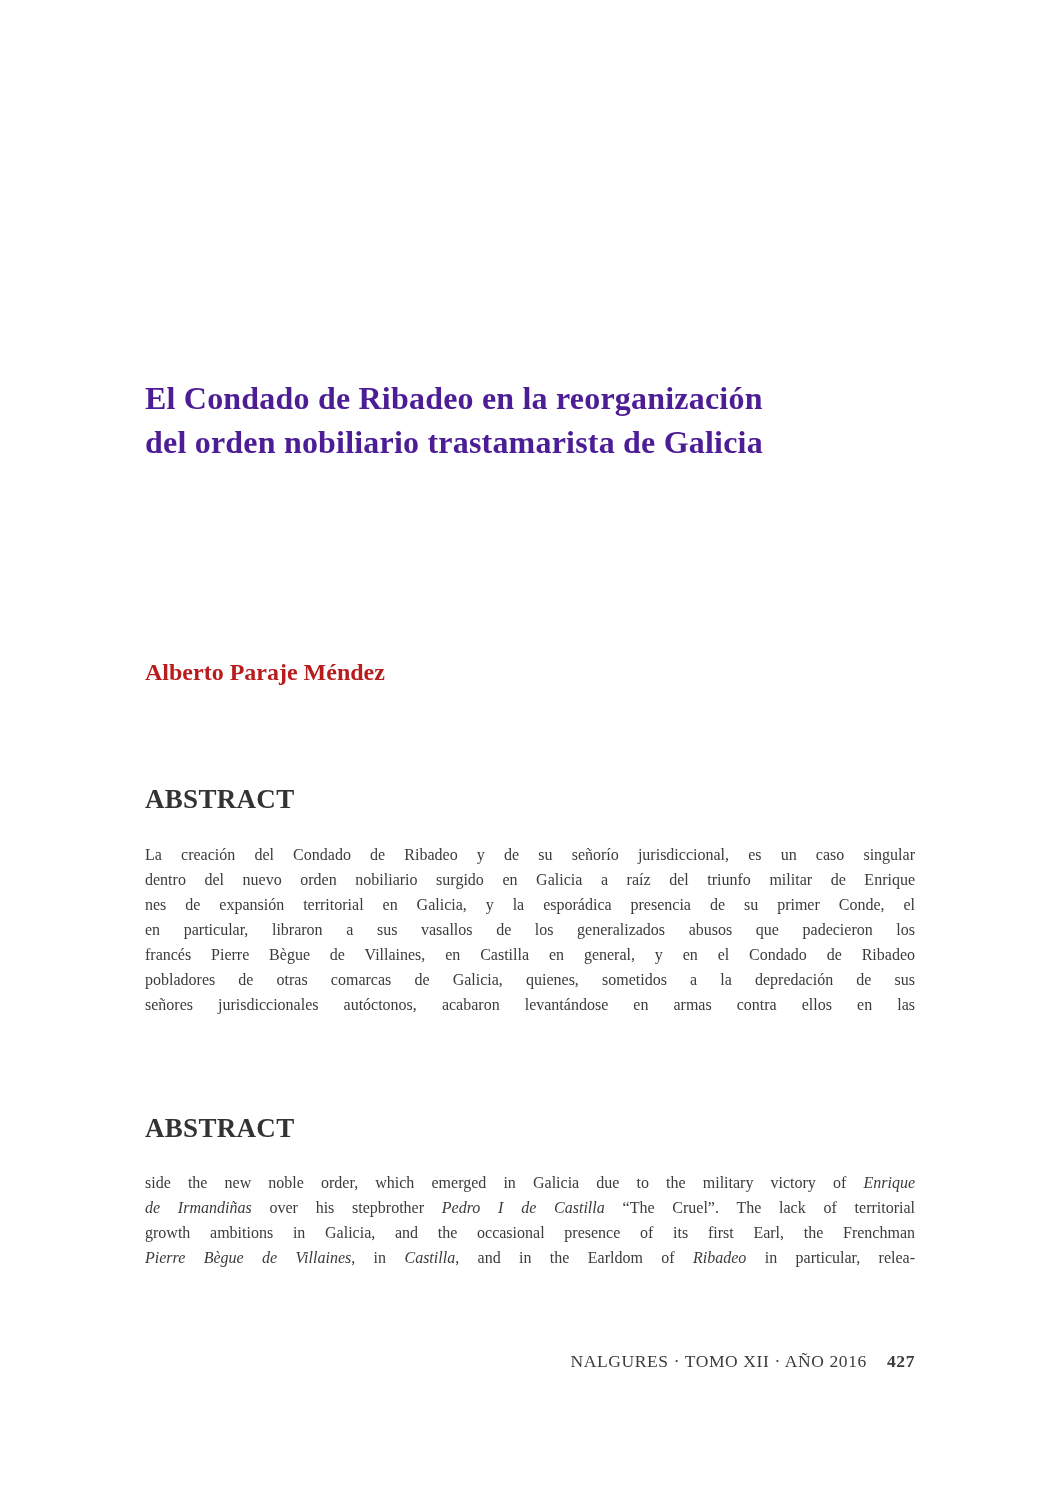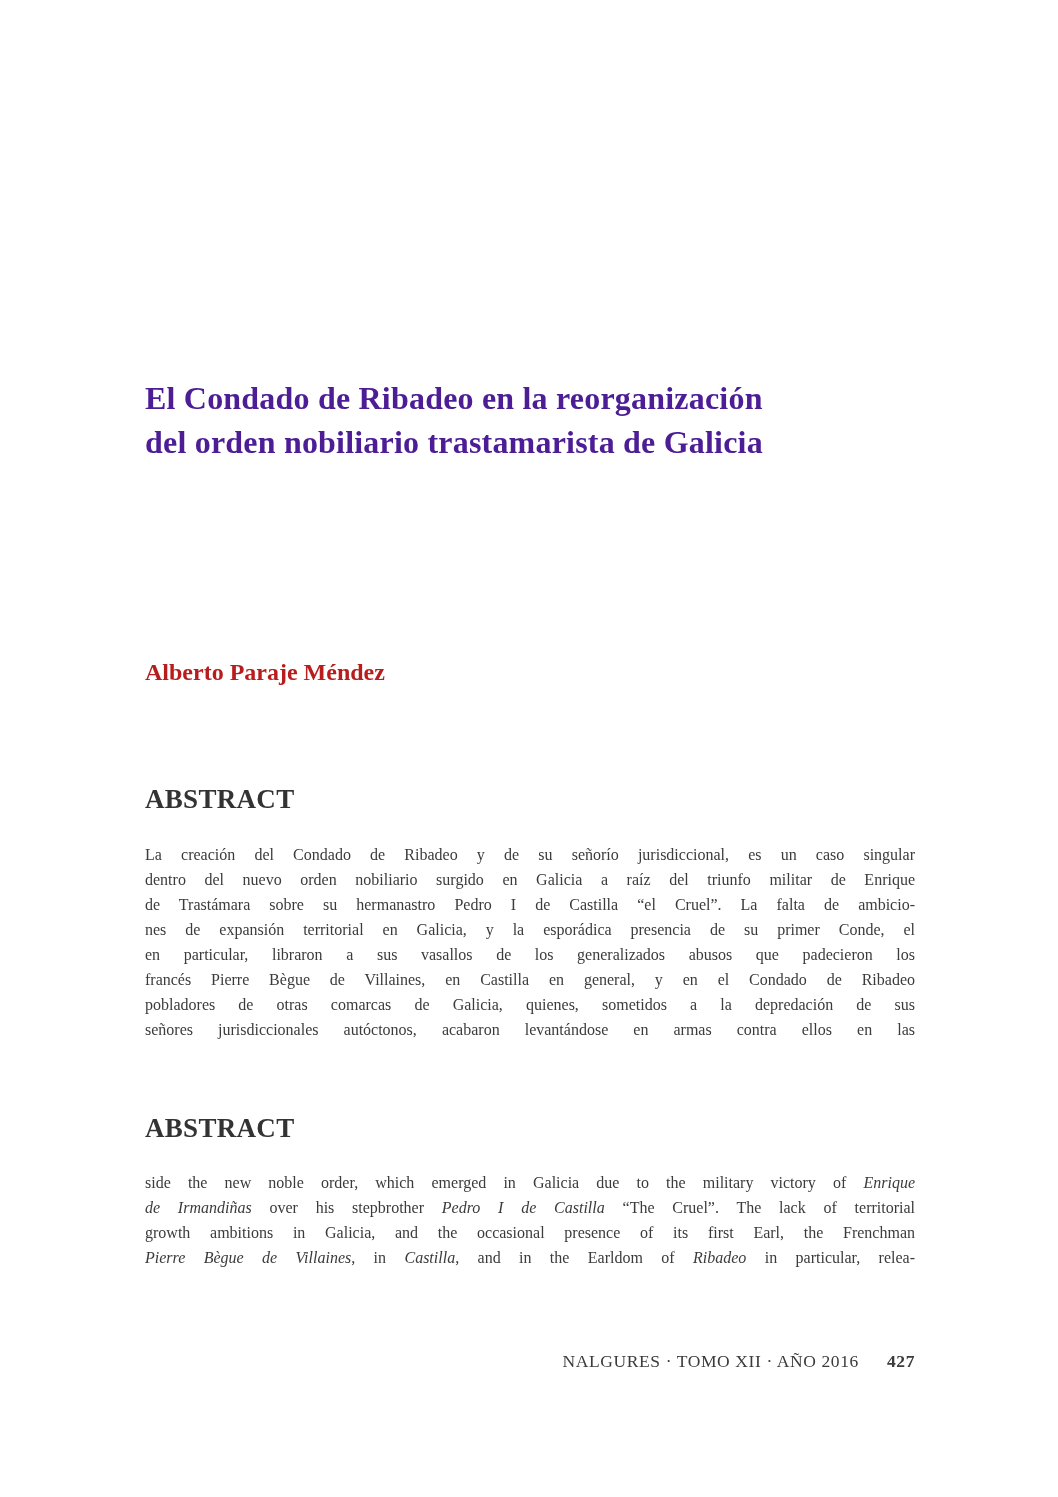--- a/index.html
+++ b/index.html
@@ -68,21 +68,21 @@
     text-align-last: justify;
   }
   .footer {
     position: absolute;
     left: 145px;
     top: 1351px;
     width: 770px;
     display: flex;
     justify-content: flex-end;
     align-items: baseline;
-    gap: 28px;
+    gap: 20px;
     font-size: 17.5px;
     color: #3b3b3b;
     letter-spacing: 0.6px;
   }
   .pagenum { font-weight: bold; }
 </style>
 </head>
 <body>
 
 <div class="page">
@@ -91,21 +91,20 @@
     <span class="tline">El Condado de Ribadeo en la reorganización</span>
     <span class="tline">del orden nobiliario trastamarista de Galicia</span>
   </h1>
 
   <div class="author">Alberto Paraje Méndez</div>
 
   <h2 class="heading resumen-h">ABSTRACT</h2>
   <div class="para resumen-p">
       <div class="pline just">La creación del Condado de Ribadeo y de su señorío jurisdiccional, es un caso singular</div>
       <div class="pline just">dentro del nuevo orden nobiliario surgido en Galicia a raíz del triunfo militar de Enrique</div>
-      <div class="pline just">de Trastámara sobre su hermanastro Pedro I de Castilla “el Cruel”. La falta de ambicio-</div>
       <div class="pline just">nes de expansión territorial en Galicia, y la esporádica presencia de su primer Conde, el</div>
       <div class="pline just">en particular, libraron a sus vasallos de los generalizados abusos que padecieron los</div>
       <div class="pline just">francés Pierre Bègue de Villaines, en Castilla en general, y en el Condado de Ribadeo</div>
       <div class="pline just">pobladores de otras comarcas de Galicia, quienes, sometidos a la depredación de sus</div>
       <div class="pline just">señores jurisdiccionales autóctonos, acabaron levantándose en armas contra ellos en las</div>
     </div>
 
   <h2 class="heading abstract-h">ABSTRACT</h2>
   <div class="para abstract-p">
       <div class="pline just">side the new noble order, which emerged in Galicia due to the military victory of <i>Enrique</i></div>

